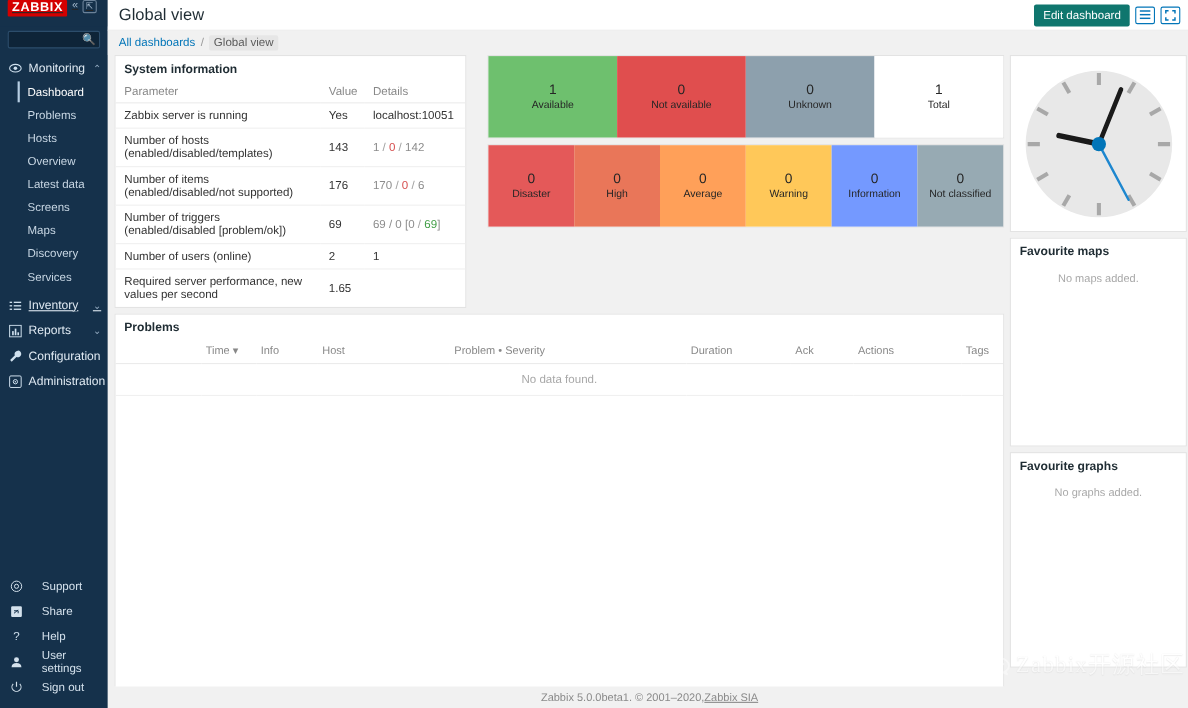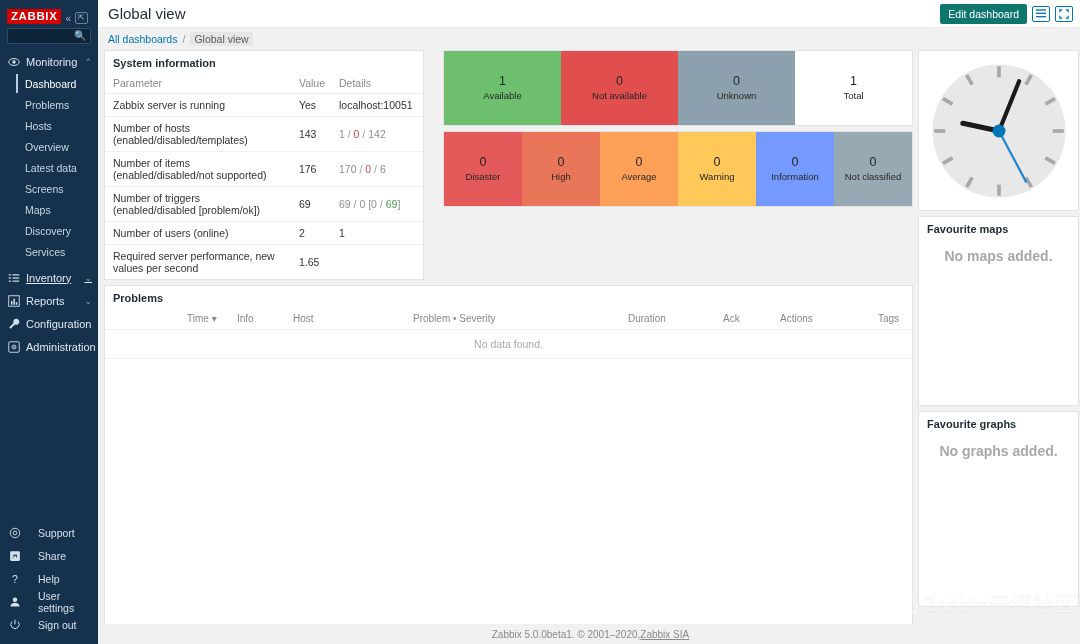--- a/index.html
+++ b/index.html
@@ -15,23 +15,24 @@
 
   
   .sidebar {
     width: 98px; height: 644px;
     background: #15314b;
     display: flex; flex-direction: column;
     flex: 0 0 98px;
     position: relative;
   }
   .sb-logo-row {
-    height: 24px; display: flex; align-items: flex-end;
+    height: 24px; display: flex; align-items: flex-start;
     padding: 0 6px 0 7px; gap: 4px;
     background: #15314b;
+    text-decoration: underline;
   }
   .zbx-logo {
     background: #d40000;
     color: #ffffff;
     font-weight: bold;
     font-size: 11.5px;
     letter-spacing: 0.6px;
     padding: 2px 4px 2px 4px;
     line-height: 11px;
     border-radius: 1px;
@@ -184,21 +185,21 @@
     border-bottom: 1px solid #ebebeb; white-space: nowrap;
   }
   .nodata {
     text-align: center; color: #a8a8a8; font-size: 10.5px;
     padding: 8px 0 8px 0; border-bottom: 1px solid #f0f0f0;
   }
 
   
   .clock-widget { height: 161px; display: flex; align-items: center; justify-content: center; }
   .fav-widget { display: flex; flex-direction: column; }
-  .fav-empty { text-align: center; color: #a8a8a8; font-size: 14px; padding: 8px 0 10px 0; font-weight: bold; }
+  .fav-empty { text-align: center; color: #a8a8a8; font-size: 10px; padding: 8px 0 10px 0; }
   .fav-maps { height: 190px; }
   .fav-graphs { height: 196px; }
 
   
   .footer {
     height: 20px; display: flex; align-items: center; justify-content: center;
     font-size: 10px; color: #8a8a8a; flex: 0 0 20px;
   }
   .footer a { color: #8a8a8a; text-decoration: underline; text-align: right; }
 

